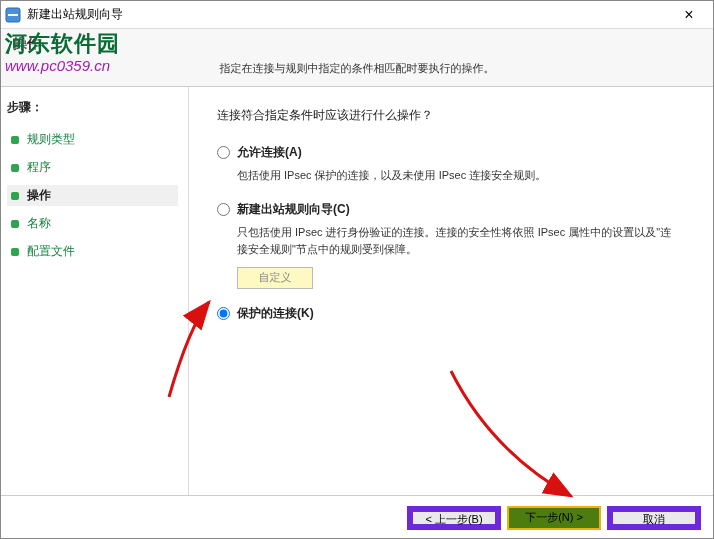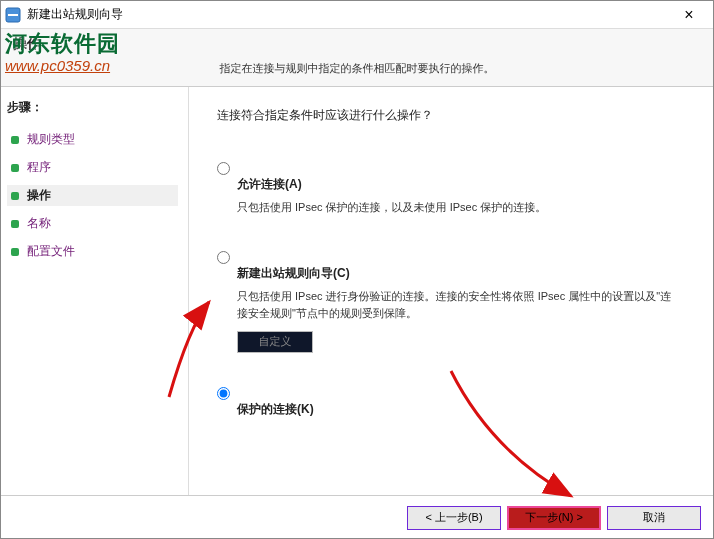--- a/index.html
+++ b/index.html
@@ -3,42 +3,42 @@
   <meta charset="utf-8">
   <style>
     * { margin: 0; padding: 0; box-sizing: border-box; font-family: "Microsoft YaHei", sans-serif; font-size: 12px; }
     body { width: 714px; height: 539px; background: #fff; position: relative; border: 1px solid #888; }
     .titlebar { height: 28px; display: flex; align-items: center; padding: 9px 4px; border-bottom: 1px solid #ddd; }
     .titlebar .icon { width: 16px; height: 16px; margin-right: 6px; }
     .titlebar .title { flex: 1; }
     .titlebar .close { width: 40px; text-align: center; font-size: 16px; cursor: default; }
     .watermark { position: absolute; left: 4px; top: 28px; z-index: 20; pointer-events: none; }
     .watermark .wm-text { color: #0a6b34; font-weight: bold; font-size: 22px; letter-spacing: 1px; text-shadow: 1px 1px 2px rgba(255,255,255,.6); }
-    .watermark .wm-url { color: #c2410c; font-style: italic; font-size: 15px; margin-top: -2px; text-decoration: underline; }
+    .watermark .wm-url { color: #a21caf; font-style: italic; font-size: 15px; margin-top: -2px; }
     .header { height: 58px; padding: 6px 12px; border-bottom: 1px solid #ccc; background: #f7f7f7; }
     .header .page-title { font-size: 14px; font-weight: bold; color: #222; }
     .header .page-desc { font-size: 11px; color: #333; margin-top: 8px; text-align: center; }
     .body { display: flex; height: 408px; }
     .sidebar { width: 188px; border-right: 1px solid #ddd; padding: 12px 10px 12px 6px; }
     .steps-label { font-weight: bold; color: #222; margin-bottom: 13px; font-size: 12px; }
-    .step { display: flex; align-items: center; color: #701a75; margin: 7px 0; padding: 2px 4px; cursor: default; }
+    .step { display: flex; align-items: center; color: #15803d; margin: 7px 0; padding: 2px 4px; cursor: default; }
     .step.current { background: #f0f0f0; color: #222; font-weight: bold; }
     .step .bullet { width: 8px; height: 8px; border-radius: 2px; background: #2da44e; margin-right: 8px; }
     .step.current .bullet { background: #2da44e; }
     .main { flex: 1; padding: 20px 28px; position: relative; }
     .question { color: #222; margin-bottom: 20px; }
     .opt { margin-bottom: 16px; }
     .opt-row { display: flex; align-items: center; }
     .opt-row input[type=radio] { margin-right: 7px; }
-    .opt-label { font-weight: bold; color: #222; margin-top: 32px; }
+    .opt-label { font-weight: bold; color: #222; }
     .opt-desc { margin: 6px 0 0 20px; color: #333; font-size: 11px; max-width: 440px; line-height: 1.6; }
-    .custom-btn { margin: 8px 0 0 20px; width: 76px; height: 22px; background: #0f172a; border: 1px solid #bbb; color: #888; font-size: 11px; }
+    .custom-btn { margin: 8px 0 0 20px; width: 76px; height: 22px; background: #fef9c3; border: 1px solid #bbb; color: #888; font-size: 11px; }
     .footer { height: 44px; border-top: 1px solid #ccc; display: flex; align-items: center; justify-content: flex-end; padding: 0 12px; gap: 6px; }
-    .footer button { height: 24px; min-width: 94px; background: #e9e9e9; border: 1px solid #6d28d9; font-size: 11px; padding: 0 10px; }
-    .footer button.primary { border: 2px solid #ec4899; background: #b91c1c; }
+    .footer button { height: 24px; min-width: 94px; background: #e9e9e9; border: 6px solid #6d28d9; font-size: 11px; padding: 0 10px; }
+    .footer button.primary { border: 2px solid #eab308; background: #4d7c0f; }
     .arrow-svg { position: absolute; pointer-events: none; z-index: 15; }
   </style>
 </head>
 <body>
 
 <div class="titlebar">
   <span class="icon">
     <svg width="16" height="16">
         <rect x="1" y="1" width="14" height="14" rx="2" fill="#4a90d9" stroke="#2a6bb0"></rect>
         <rect x="3" y="7" width="10" height="2" fill="#fff"></rect>
@@ -84,21 +84,21 @@
   </div>
 
   <div class="main">
     <div class="question">连接符合指定条件时应该进行什么操作？</div>
 
     <div class="opt">
       <label class="opt-row">
         <input type="radio" name="act" style="">
         <span class="opt-label">允许连接(A)</span>
       </label>
-      <div class="opt-desc">只包括使用 IPsec 保护的连接，以及未使用 IPsec 保护的连接。</div>
+      <div class="opt-desc">包括使用 IPsec 保护的连接，以及未使用 IPsec 连接安全规则。</div>
     </div>
 
     <div class="opt">
       <label class="opt-row">
         <input type="radio" name="act" style="">
         <span class="opt-label">新建出站规则向导(C)</span>
       </label>
       <div class="opt-desc">只包括使用 IPsec 进行身份验证的连接。连接的安全性将依照 IPsec 属性中的设置以及"连接安全规则"节点中的规则受到保障。</div>
       <button class="custom-btn" disabled="">自定义</button>
     </div>

